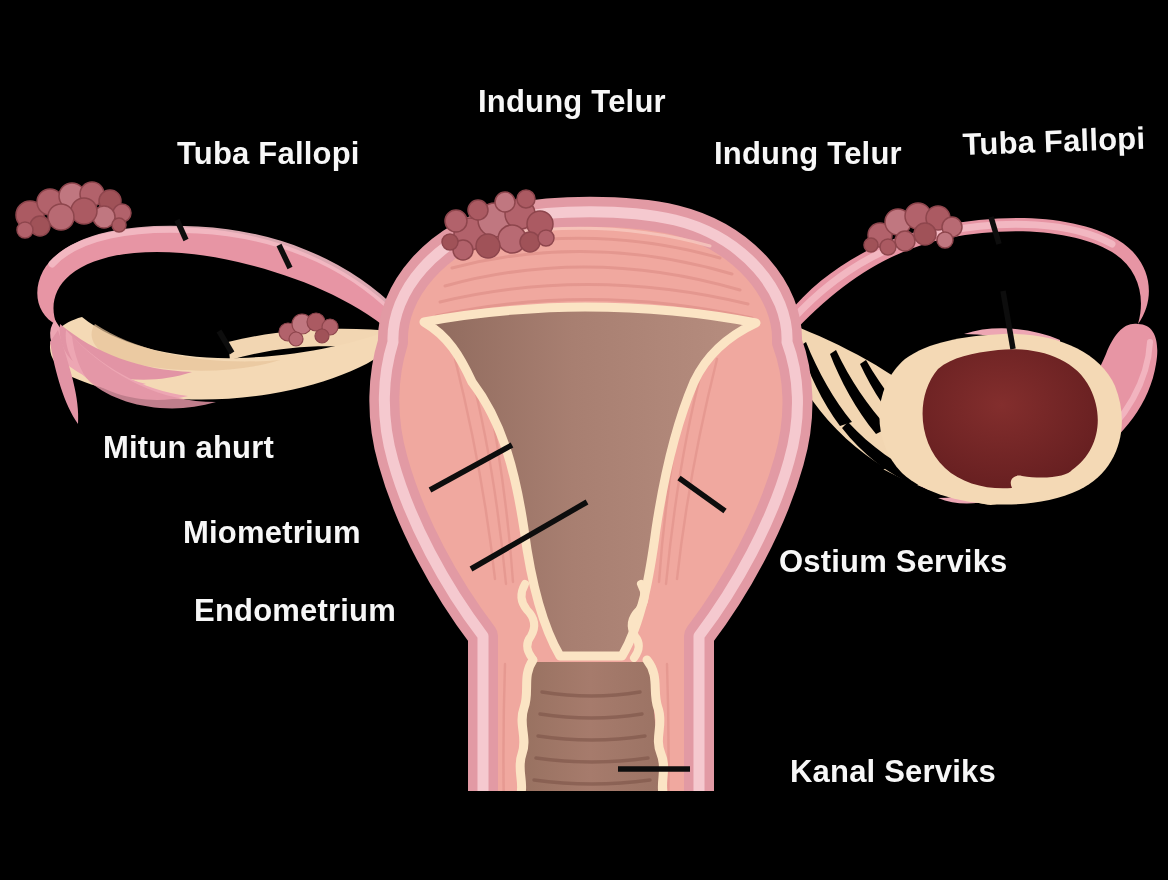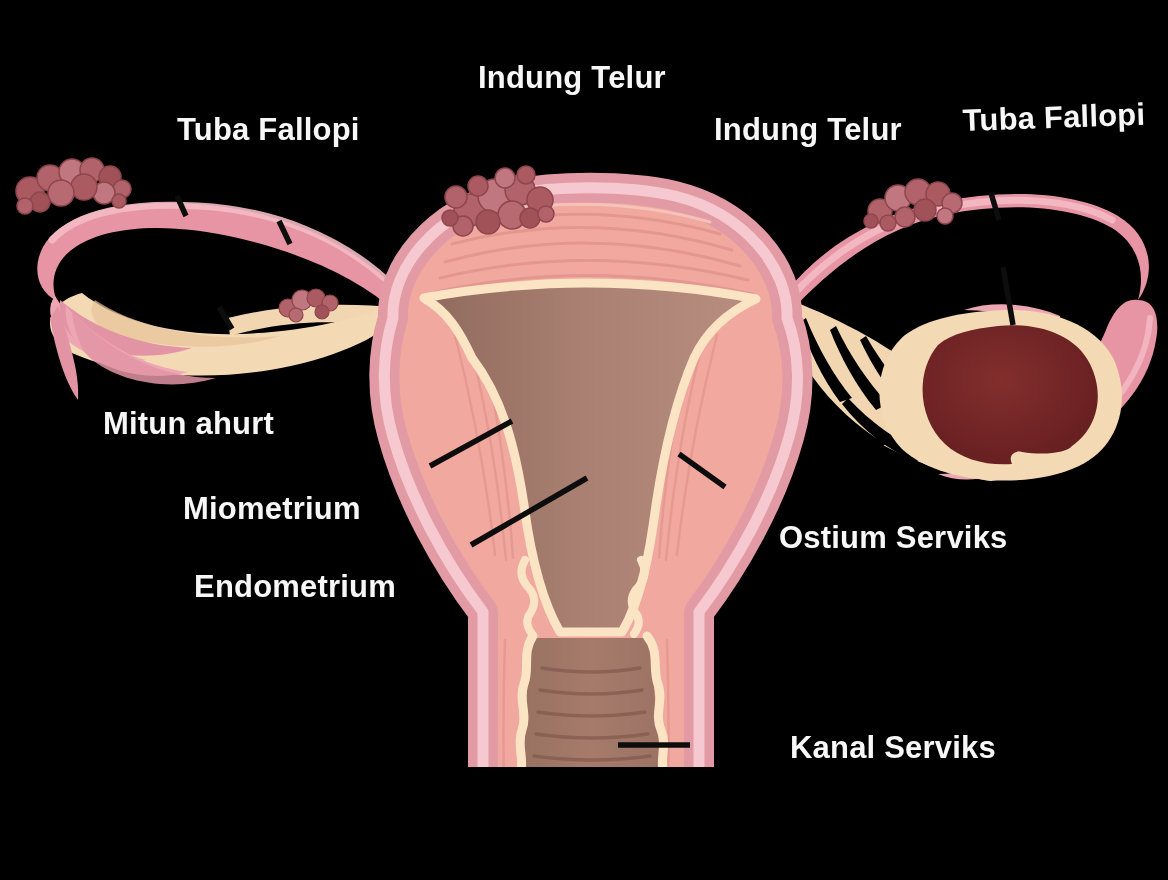--- a/index.html
+++ b/index.html
@@ -7,20 +7,21 @@
     padding: 0;
     background: #000000;
   }
   .stage {
     position: relative;
     width: 1168px;
     height: 767px;
     background: #000000;
     overflow: hidden;
     font-family: "Liberation Sans", sans-serif;
+    margin-top: 24px;
   }
   svg { display: block; }
   .lbl {
     font-family: "Liberation Sans", sans-serif;
     font-weight: bold;
     font-size: 31px;
     fill: #f7f7f7;
     letter-spacing: 0.2px;
   }
 </style>

